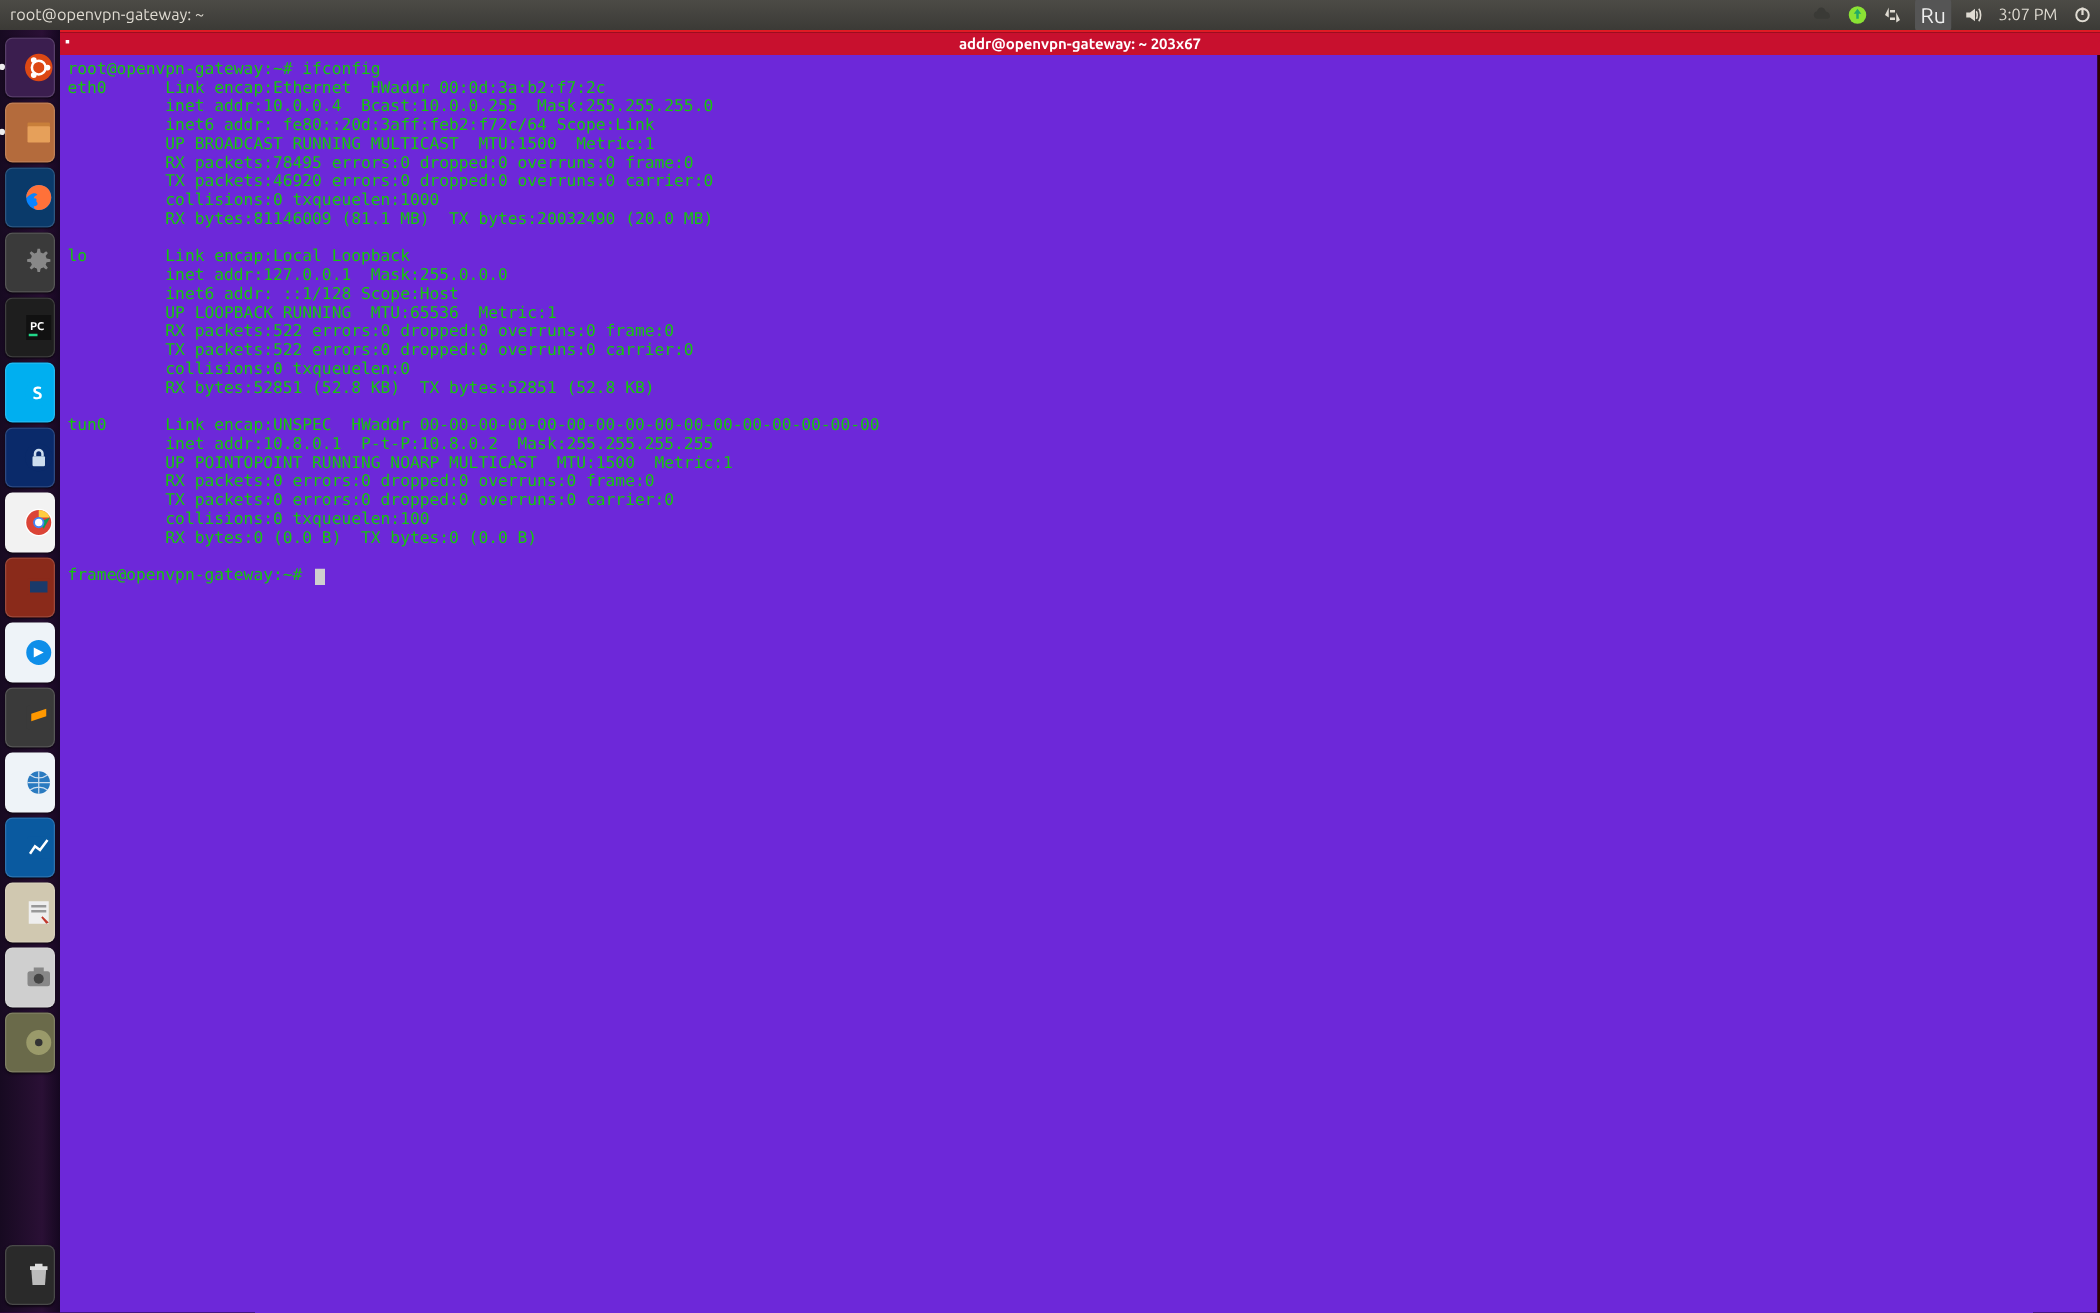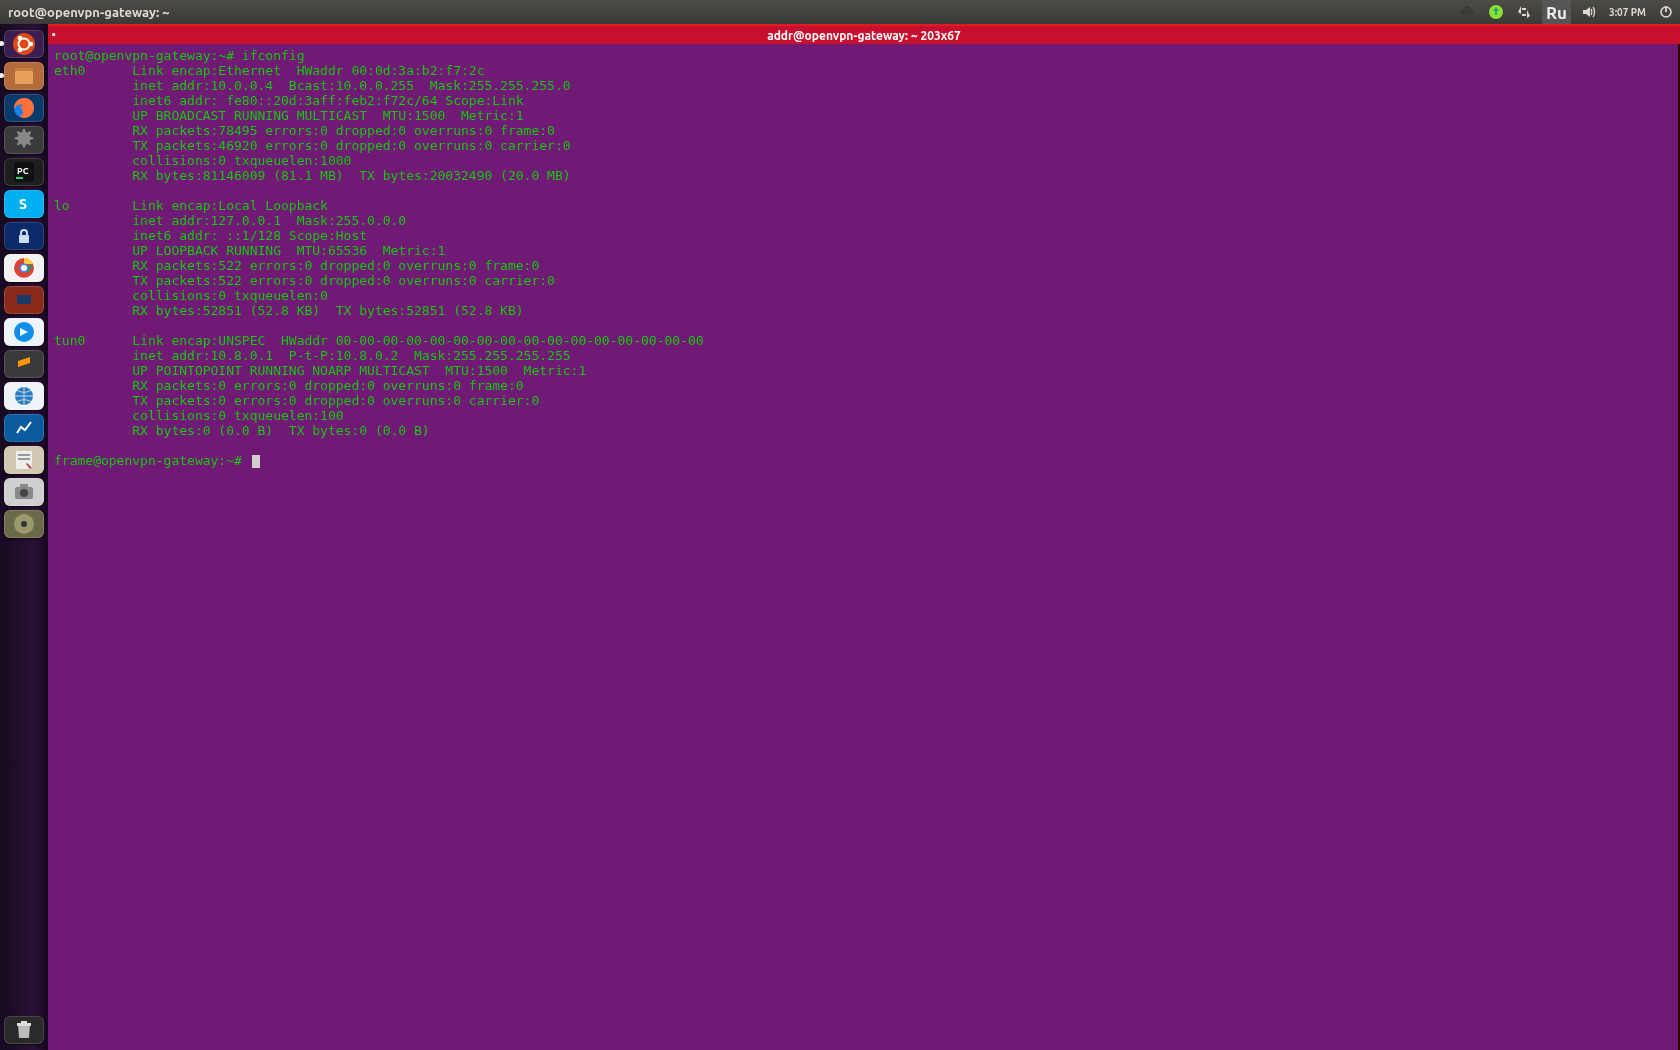--- a/index.html
+++ b/index.html
@@ -1,33 +1,33 @@
 <!DOCTYPE html>
 <html><head>
 <meta charset="utf-8">
 <style>
   html,body{margin:0;padding:0;width:1680px;height:1050px;overflow:hidden;font-family:"Ubuntu",sans-serif;background:#2c001e}
   
-  .top-panel{position:absolute;top:0;left:0;right:0;height:24px;background:linear-gradient(#4c4b46,#3b3a36);color:#dfdbd2;display:flex;align-items:center;font-size:13px;font-weight:bold}
+  .top-panel{position:absolute;top:0;left:0;right:0;height:24px;background:linear-gradient(#4c4b46,#3b3a36);color:#dfdbd2;display:flex;align-items:center;font-size:13px;font-weight:normal}
   .top-panel .app-title{padding-left:8px}
   .top-panel .spacer{flex:1}
   .ind{display:flex;align-items:center;justify-content:center;height:24px;padding:0 6px;color:#dfdbd2}
   .ind svg{display:block}
   .ind.ru{background:#555;border-radius:3px;padding:1px 4px;font-size:17px;margin:0 4px;color:#eee}
-  .ind.time{font-size:10px;padding-right:6px}
+  .ind.time{font-size:13px;padding-right:6px}
   
   .launcher{position:absolute;top:24px;left:0;bottom:0;width:48px;background:linear-gradient(90deg,#170a21,#2a1035 70%,#150720);display:flex;flex-direction:column;align-items:center;padding-top:4px;z-index:5}
-  .tile{width:40px;height:28px;margin:2px 0;border-radius:6px;display:flex;align-items:center;justify-content:center;box-shadow:inset 0 0 0 1px rgba(255,255,255,.15),0 1px 2px rgba(0,0,0,.6);position:relative}
+  .tile{width:40px;height:48px;margin:2px 0;border-radius:6px;display:flex;align-items:center;justify-content:flex-end;box-shadow:inset 0 0 0 1px rgba(255,255,255,.15),0 1px 2px rgba(0,0,0,.6);position:relative}
   .tile .pip{position:absolute;left:-5px;top:50%;width:5px;height:5px;margin-top:-3px;border-radius:50%;background:#eee}
   .launcher .trash{margin-top:auto;margin-bottom:6px}
   
   .term-window{position:absolute;top:24px;left:48px;right:0;bottom:0;background:#000;border-top:2px solid #e01b24}
   .term-titlebar{height:18px;background:#c8102e;display:flex;align-items:center;justify-content:center;color:#fff;font-size:12px;font-weight:bold;position:relative}
   .term-titlebar .mini-icon{position:absolute;left:4px;top:2px;font-size:11px}
-  .term-body{position:absolute;top:18px;left:0;right:2px;bottom:0;background:#701a75;padding:4px 6px;color:#16c60c;font-family:"DejaVu Sans Mono","Ubuntu Mono",monospace;font-size:13px;line-height:15px;white-space:pre}
+  .term-body{position:absolute;top:18px;left:0;right:2px;bottom:0;background:#6d28d9;padding:4px 6px;color:#16c60c;font-family:"DejaVu Sans Mono","Ubuntu Mono",monospace;font-size:13px;line-height:15px;white-space:pre}
   .term-scroll{position:absolute;top:18px;right:0;bottom:0;width:2px;background:#300}
   .cursor{display:inline-block;width:8px;height:13px;background:#cfcfcf;vertical-align:text-bottom;margin-left:2px}
 </style>
 </head>
 <body>
 
 <div class="top-panel">
   <div class="app-title">root@openvpn-gateway: ~</div>
   <div class="spacer"></div>
   <div class="ind">

